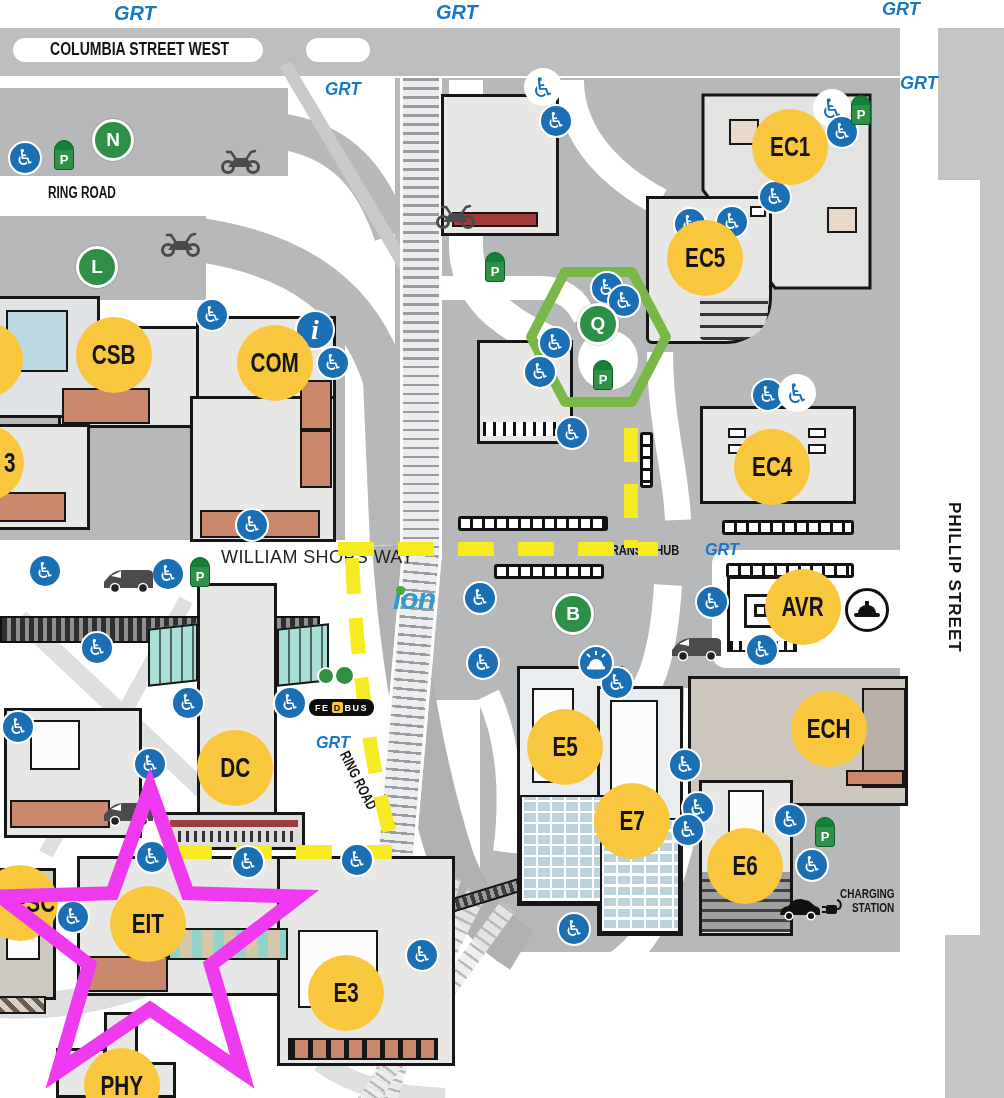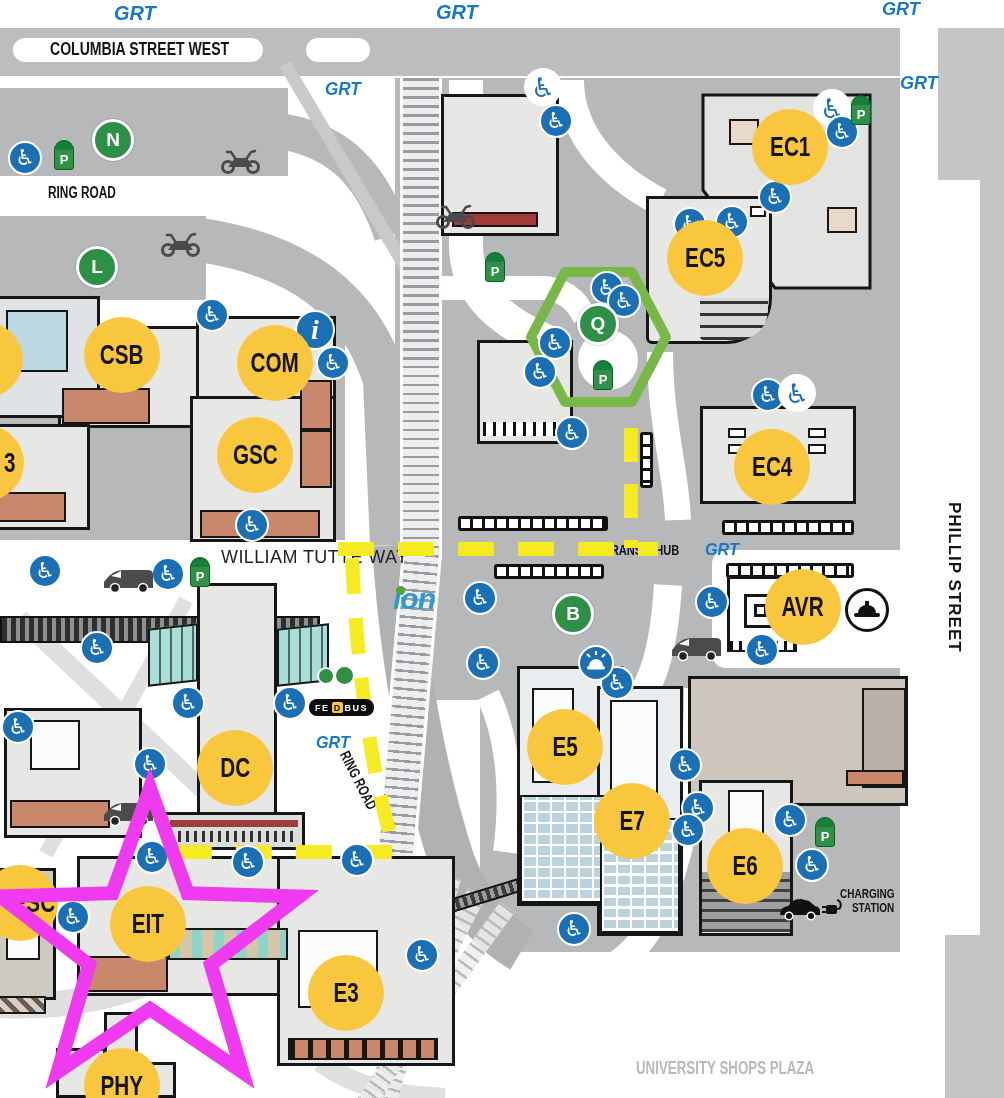--- a/index.html
+++ b/index.html
@@ -431,31 +431,31 @@
 
   <div class="ycirc" style="left:752px;top:109px;">
       <span class="cn">EC1</span>
     </div>
   <div class="ycirc" style="left:667px;top:220px;">
       <span class="cn">EC5</span>
     </div>
   <div class="ycirc" style="left:734px;top:429px;">
       <span class="cn">EC4</span>
     </div>
-  <div class="ycirc" style="left:84px;top:317px;">
+  <div class="ycirc" style="left:76px;top:317px;">
       <span class="cn">CSB</span>
     </div>
   <div class="ycirc" style="left:237px;top:325px;">
       <span class="cn">COM</span>
     </div>
-  <div class="ycirc" style="left:217px;top:417px;">
-      <span class="cn">GSC</span>
-    </div>
   <div class="ycirc" style="left:765px;top:569px;">
       <span class="cn">AVR</span>
+    </div>
+  <div class="ycirc" style="left:791px;top:691px;">
+      <span class="cn">ECH</span>
     </div>
   <div class="ycirc" style="left:527px;top:709px;">
       <span class="cn">E5</span>
     </div>
   <div class="ycirc" style="left:594px;top:783px;">
       <span class="cn">E7</span>
     </div>
   <div class="ycirc" style="left:707px;top:828px;">
       <span class="cn">E6</span>
     </div>
@@ -504,23 +504,22 @@
   <div class="iondot" style="left:396px;top:586px;"></div>
 
   <div class="fedbus" style="left:309px;top:699px;">
     <span>FE</span>
       <span class="dbox">D</span>
       <span>BUS</span>
   </div>
 
   <div class="street" style="left:50px;top:38px;font-size:19px;"><span class="cnl">COLUMBIA STREET WEST</span></div>
   <div class="street" style="left:48px;top:184px;font-size:16px;"><span class="cnl">RING ROAD</span></div>
-  <div class="street" style="left:221px;top:547px;font-size:18px;font-weight:normal;letter-spacing:.4px;color:#222;">WILLIAM TUTTE WAY</div>
+  <div class="street" style="left:221px;top:547px;font-size:18px;font-weight:normal;letter-spacing:.4px;color:#222;">WILLIAM SHOPS WAY</div>
   <div class="street" style="left:604px;top:541px;font-size:15px;"><span class="cnl">TRANSIT HUB</span></div>
   <div class="street" style="left:944px;top:502px;font-size:17px;writing-mode:vertical-rl;letter-spacing:1px;height:160px;">PHILLIP STREET</div>
   <div class="street" style="left:352px;top:748px;font-size:15px;transform:rotate(63deg);transform-origin:left top;"><span class="cnl">RING ROAD</span></div>
-  <div class="street" style="left:636px;top:1058px;font-size:18px;color:#b9b9b9;"><span class="cnl">UNIVERSITY SHOPS PLAZA</span></div>
   <div class="street" style="left:818px;top:887px;font-size:13.5px;width:76px;text-align:right;line-height:14px;">
     <span class="cnl" style="transform-origin:right center;">CHARGING</span><br>
     <span class="cnl" style="transform-origin:right center;">STATION</span>
   </div>
 
 </div>
 
 </body></html>

